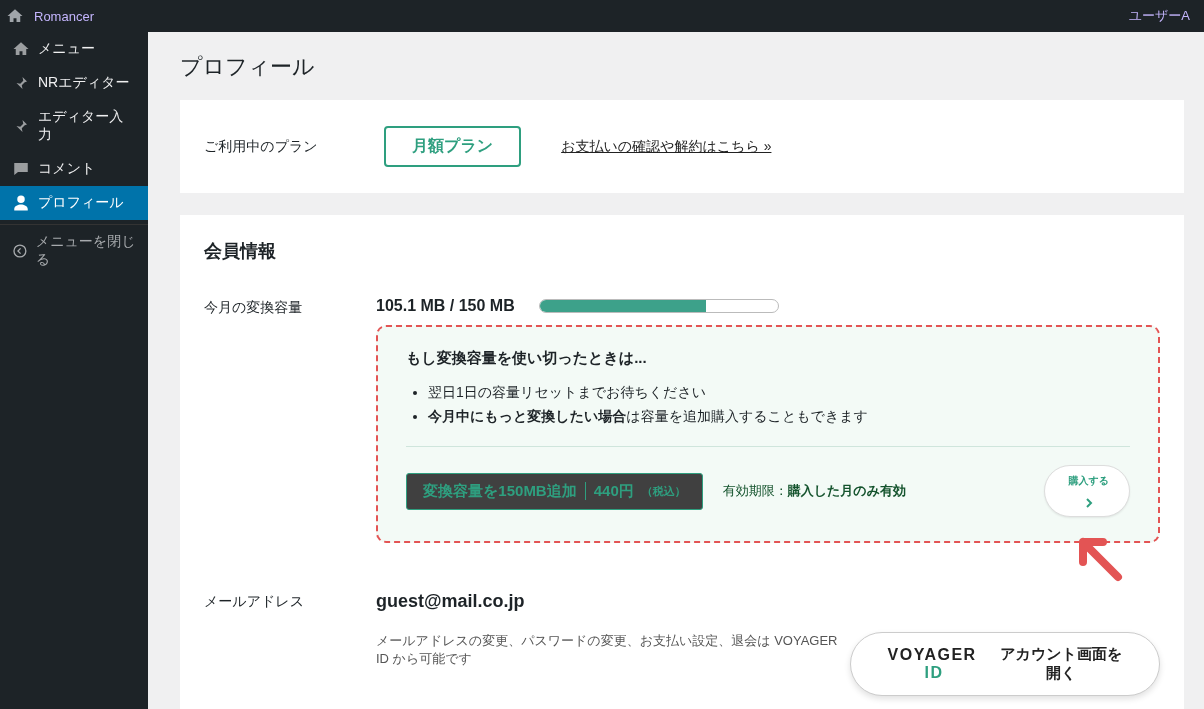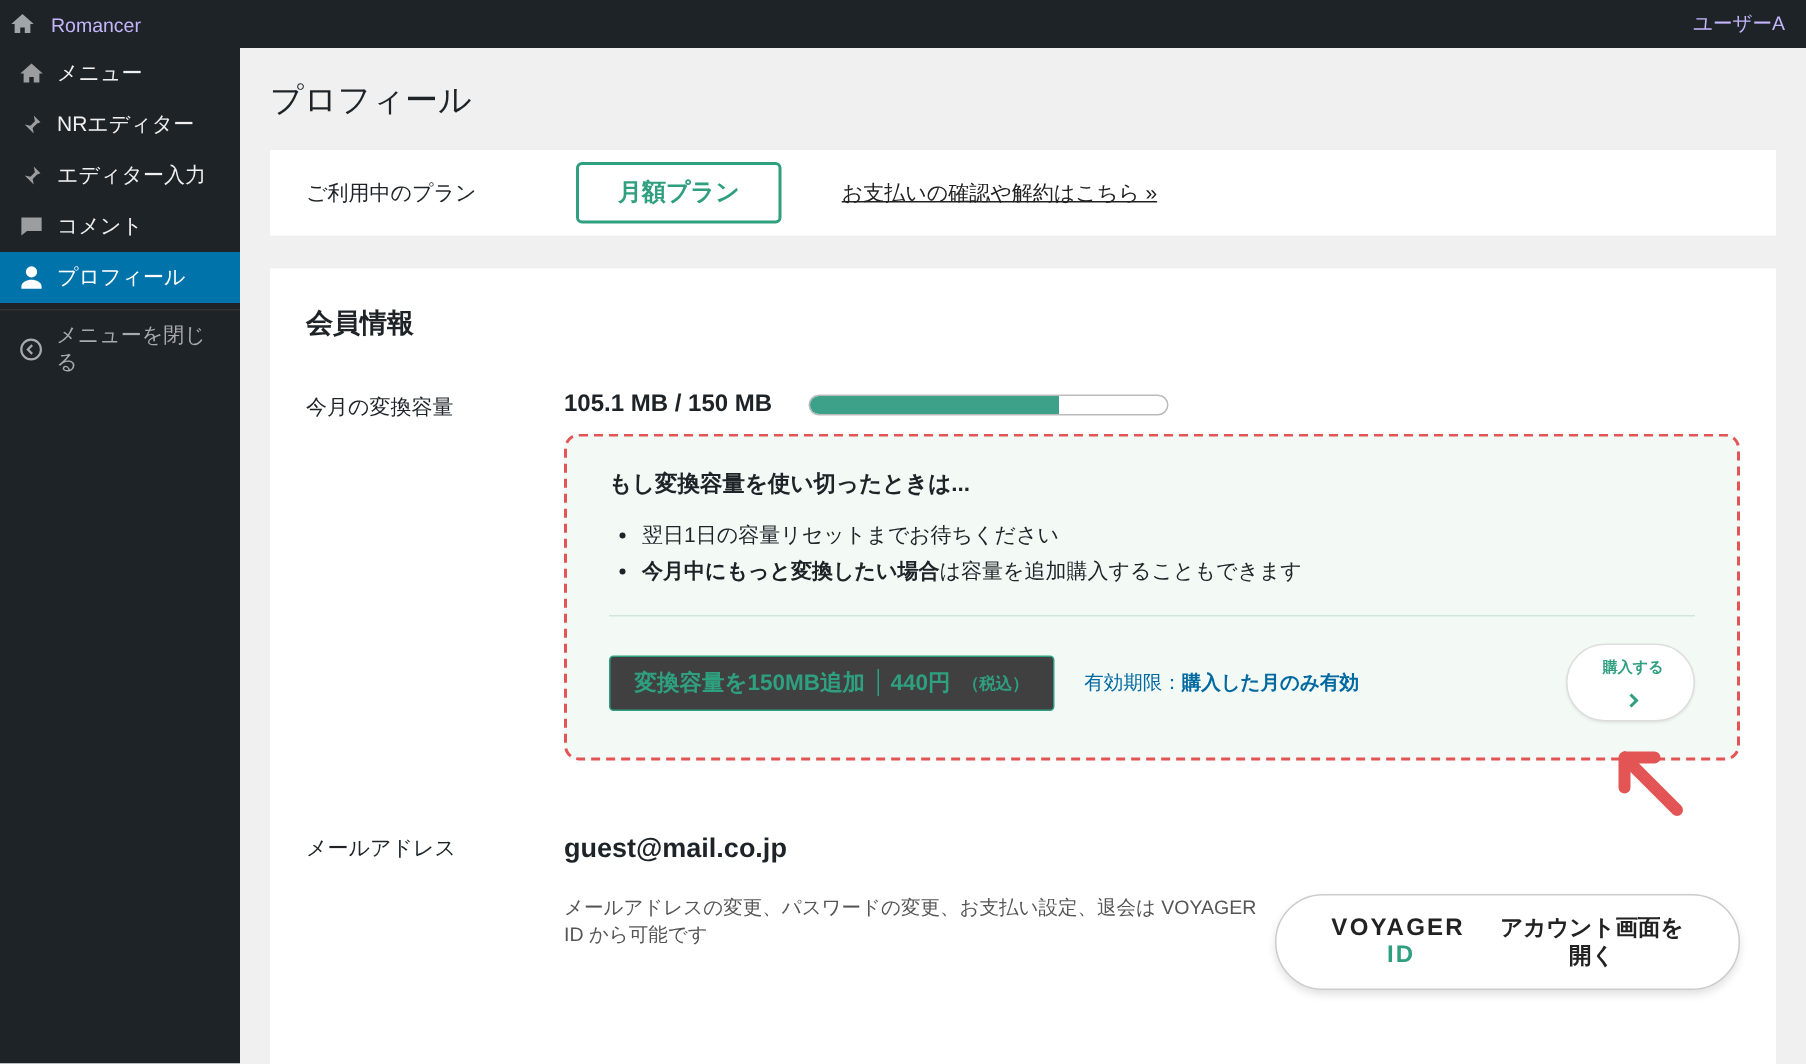--- a/index.html
+++ b/index.html
@@ -5,34 +5,34 @@
 * { margin: 0; padding: 0; box-sizing: border-box; }
 body { font-family: -apple-system, BlinkMacSystemFont, "Helvetica Neue", "Hiragino Kaku Gothic ProN", "Hiragino Sans", "Yu Gothic", Meiryo, sans-serif; background: #f0f0f1; color: #1d2327; }
 
 .wrap { width: 1204px; height: 709px; position: relative; overflow: hidden; }
 
 .topbar { position: absolute; top: 0; left: 0; right: 0; height: 32px; background: #1d2327; color: #f0f0f1; display: flex; align-items: center; justify-content: space-between; padding: 0 10px 0 6px; font-size: 13px; z-index: 100; }
 .topbar-left { display: flex; align-items: center; gap: 6px; }
 .topbar-left svg { width: 18px; height: 18px; fill: #a0a5aa; }
 .topbar-item { color: #c4b5fd; padding: 0 4px; }
 
-.sidebar { position: absolute; top: 32px; left: 0; width: 160px; bottom: 0; background: #1d2327; color: #f0f0f1; font-size: 14px; }
+.sidebar { position: absolute; top: 32px; left: 0; width: 148px; bottom: 0; background: #1d2327; color: #f0f0f1; font-size: 14px; }
 .sidebar-item { display: flex; align-items: center; gap: 8px; padding: 8px 12px; color: #f0f0f1; cursor: pointer; }
 .sidebar-item svg { width: 18px; height: 18px; fill: rgba(240,240,241,.6); flex-shrink: 0; }
 .sidebar-item.active { background: #0073aa; color: #fff; position: relative; }
 .sidebar-item.active svg { fill: #fff; }
 .sidebar-item.active::after { content: ""; position: absolute; right: -9px; top: 50%; transform: translateY(-50%); width: 0; height: 0; border-top: 9px solid transparent; border-bottom: 9px solid transparent; border-right: 9px solid #f0f0f1; }
 .sidebar-collapse { display: flex; align-items: center; gap: 8px; padding: 8px 12px; color: #a7aaad; cursor: pointer; border-top: 1px solid #333; margin-top: 4px; }
 .sidebar-collapse svg { width: 18px; height: 18px; fill: #a7aaad; }
 
 .main { position: absolute; top: 32px; left: 160px; right: 0; bottom: 0; padding: 20px; overflow: auto; background: #f0f0f1; }
 .page-title { font-size: 22px; font-weight: 400; margin-bottom: 18px; color: #1d2327; }
 
 .panel { background: #fff; margin-bottom: 22px; }
-.plan-panel { padding: 8px 24px; display: flex; align-items: center; gap: 40px; }
+.plan-panel { padding: 26px 24px; display: flex; align-items: center; gap: 40px; }
 .label-col { width: 140px; font-size: 14px; color: #1d2327; }
 .plan-btn { border: 2px solid #2e9f7f; color: #2e9f7f; background: #fff; padding: 8px 26px; font-size: 16px; font-weight: 700; border-radius: 4px; cursor: pointer; }
 .plan-link { font-size: 14px; color: #222; text-decoration: underline; cursor: pointer; }
 
 .member-panel { padding: 24px 24px 30px; }
 .section-title { font-size: 18px; font-weight: 700; margin-bottom: 34px; color: #1d2327; }
 .row { display: flex; align-items: flex-start; gap: 32px; margin-bottom: 20px; }
 .row .label-col { padding-top: 2px; font-weight: 400; }
 .value-col { flex: 1; }
 
@@ -44,21 +44,21 @@
 .callout { margin-top: 10px; background: #f3faf6; border: 2px dashed #e35454; border-radius: 10px; padding: 22px 28px 24px; position: relative; }
 .callout-title { font-weight: 700; font-size: 15px; margin-bottom: 16px; color: #1d2327; }
 .callout ul { list-style: disc; padding-left: 22px; margin-bottom: 20px; }
 .callout li { font-size: 14px; margin-bottom: 6px; color: #1d2327; }
 .callout li b { font-weight: 700; }
 .callout-divider { border-top: 1px solid #cfe5dc; margin: 0 0 18px; }
 .callout-bottom { display: flex; align-items: center; gap: 20px; flex-wrap: wrap; }
 .offer-box { border: 1px solid #2e9f7f; color: #2e9f7f; background: #404040; padding: 8px 16px; font-size: 15px; font-weight: 700; display: flex; align-items: center; gap: 8px; border-radius: 3px; }
 .offer-sep { width: 1px; height: 18px; background: #2e9f7f; }
 .offer-price-sub { font-weight: 700; font-size: 11px; }
-.validity { font-size: 13px; color: #0369a1; text-align: right; }
+.validity { font-size: 13px; color: #14532d; text-align: right; }
 .validity b { font-weight: 700; }
 .buy-btn { margin-left: auto; background: #fff; color: #2e9f7f; border: 1px solid #ddd; border-radius: 999px; padding: 8px 20px 8px 24px; font-size: 10px; font-weight: 700; display: flex; align-items: center; gap: 10px; cursor: pointer; box-shadow: 0 1px 2px rgba(0,0,0,.08); flex-direction: column; }
 .buy-btn svg { width: 10px; height: 10px; stroke: #2e9f7f; fill: none; stroke-width: 2; }
 
 .arrow-annot { position: absolute; right: 30px; bottom: -50px; pointer-events: none; }
 .arrow-annot svg { width: 60px; height: 60px; }
 
 .email-val { font-weight: 700; font-size: 18px; }
 
 .note { font-size: 13px; color: #555; margin-bottom: 14px; }

